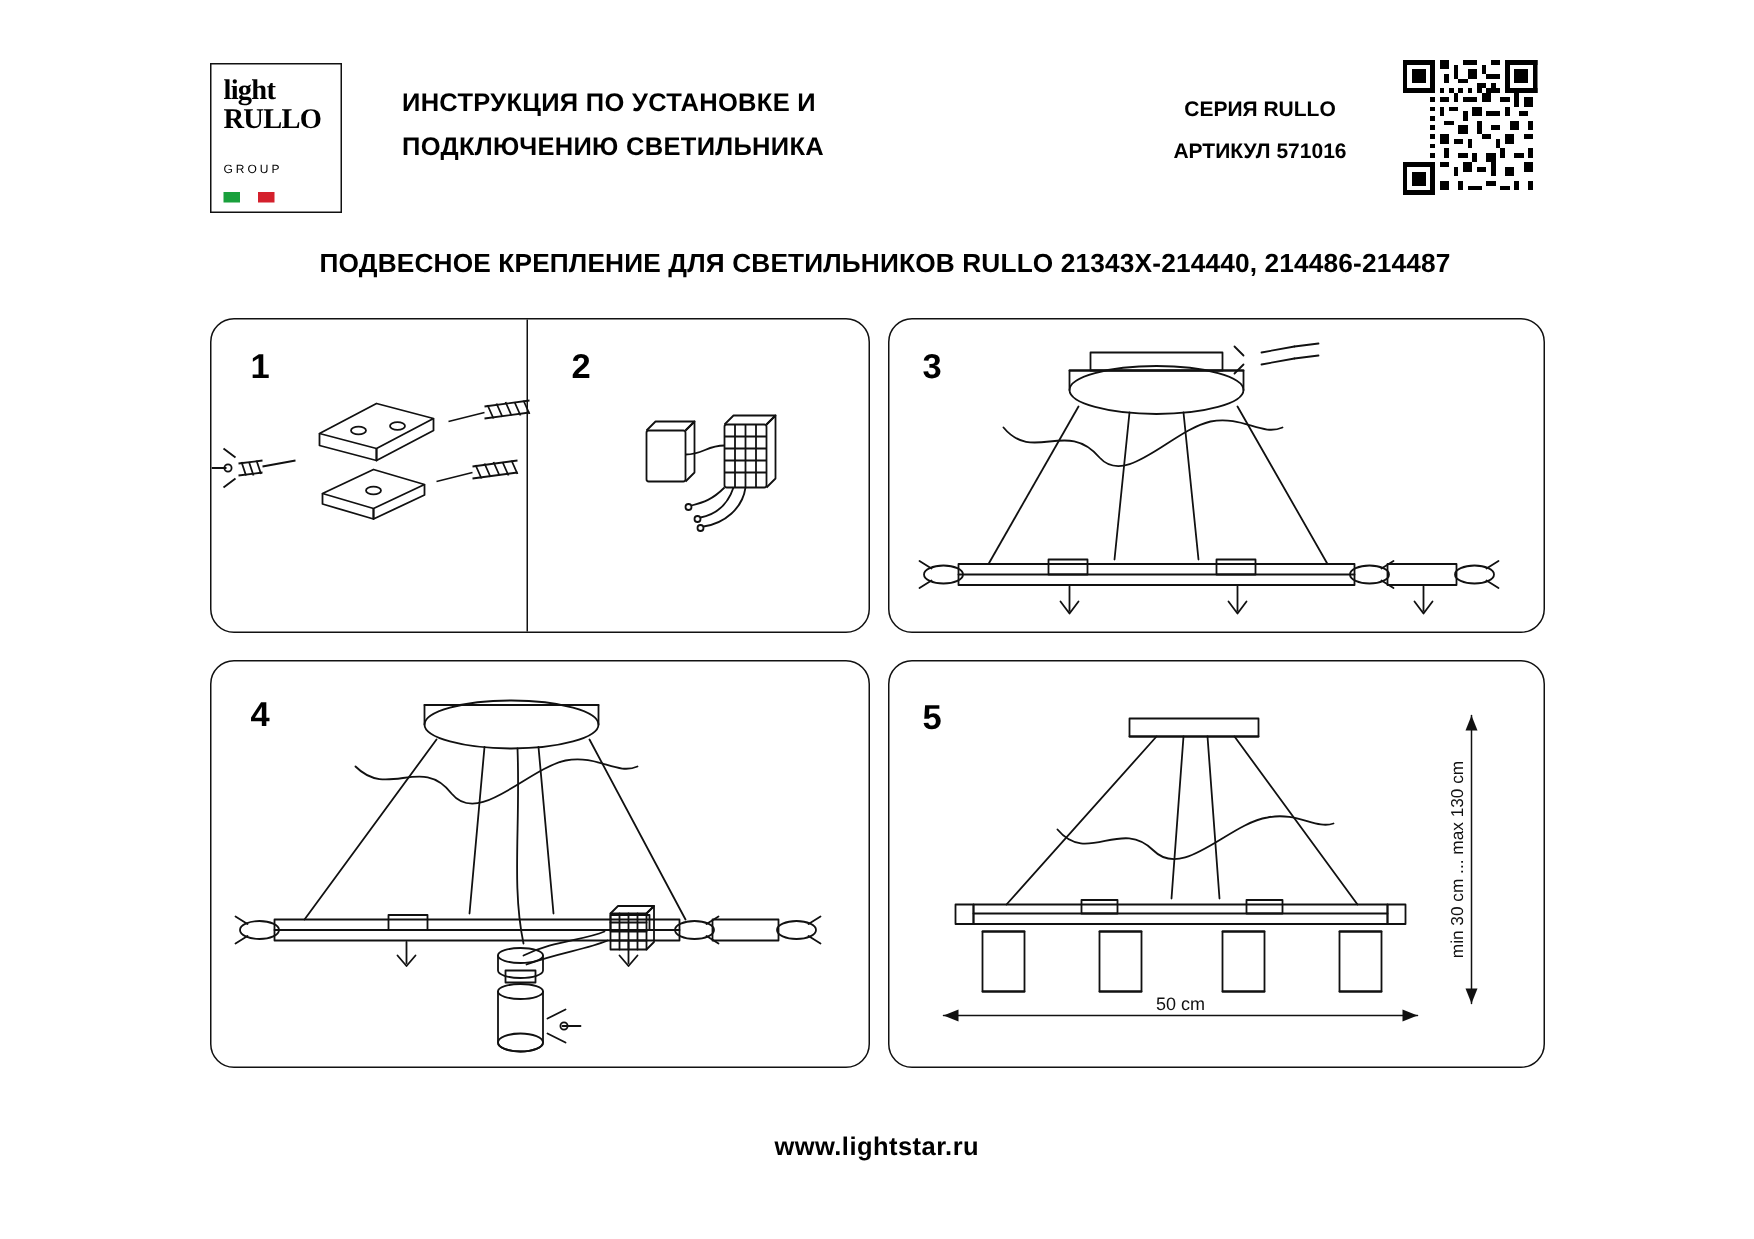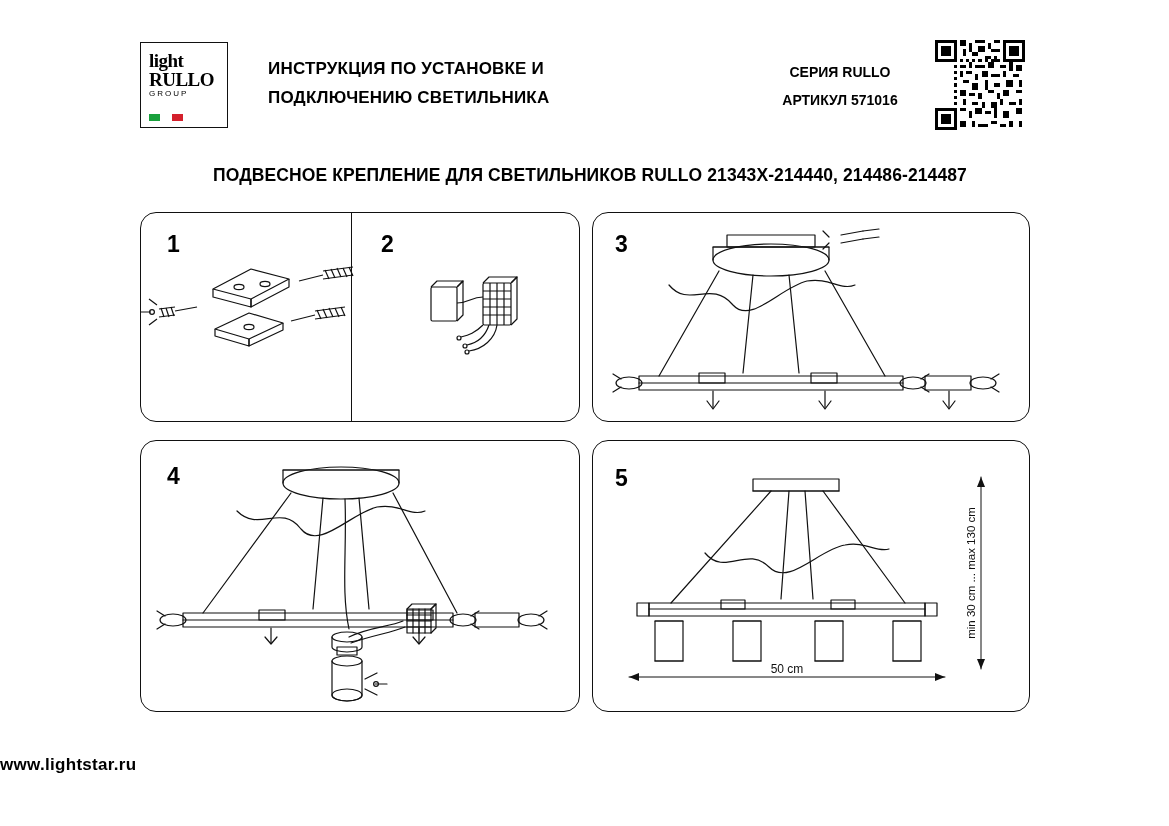--- a/index.html
+++ b/index.html
@@ -25,36 +25,36 @@
     left: 140px;
     top: 40px;
     width: 890px;
     height: 90px;
   }
   .logo {
     position: absolute;
     left: 0;
     top: 2px;
     width: 88px;
-    height: 86px;
+    height: 100px;
     border: 1px solid #111;
     box-sizing: border-box;
     padding: 8px 6px 0 8px;
   }
   .logo-text {
     font-family: "Liberation Serif", serif;
     font-weight: bold;
     font-size: 19px;
     line-height: 19px;
     letter-spacing: -0.5px;
   }
   .logo-sub {
     font-size: 8px;
     letter-spacing: 2px;
-    margin-top: 0;
+    margin-top: 19px;
   }
   .logo-flag {
     position: absolute;
     left: 8px;
     bottom: 6px;
     width: 34px;
     height: 7px;
     display: flex;
   }
   .logo-flag span { flex: 1; }
@@ -137,20 +137,21 @@
   }
 
   .fig { position: absolute; left: 0; top: 0; }
 
   
   .footer {
     position: absolute;
     left: 0;
     top: 755px;
     width: 1169px;
+    text-align: center;
     font-size: 17px;
     font-weight: bold;
     letter-spacing: 0.3px;
   }
 </style>
 </head>
 <body>
 
 <div class="page">
 

